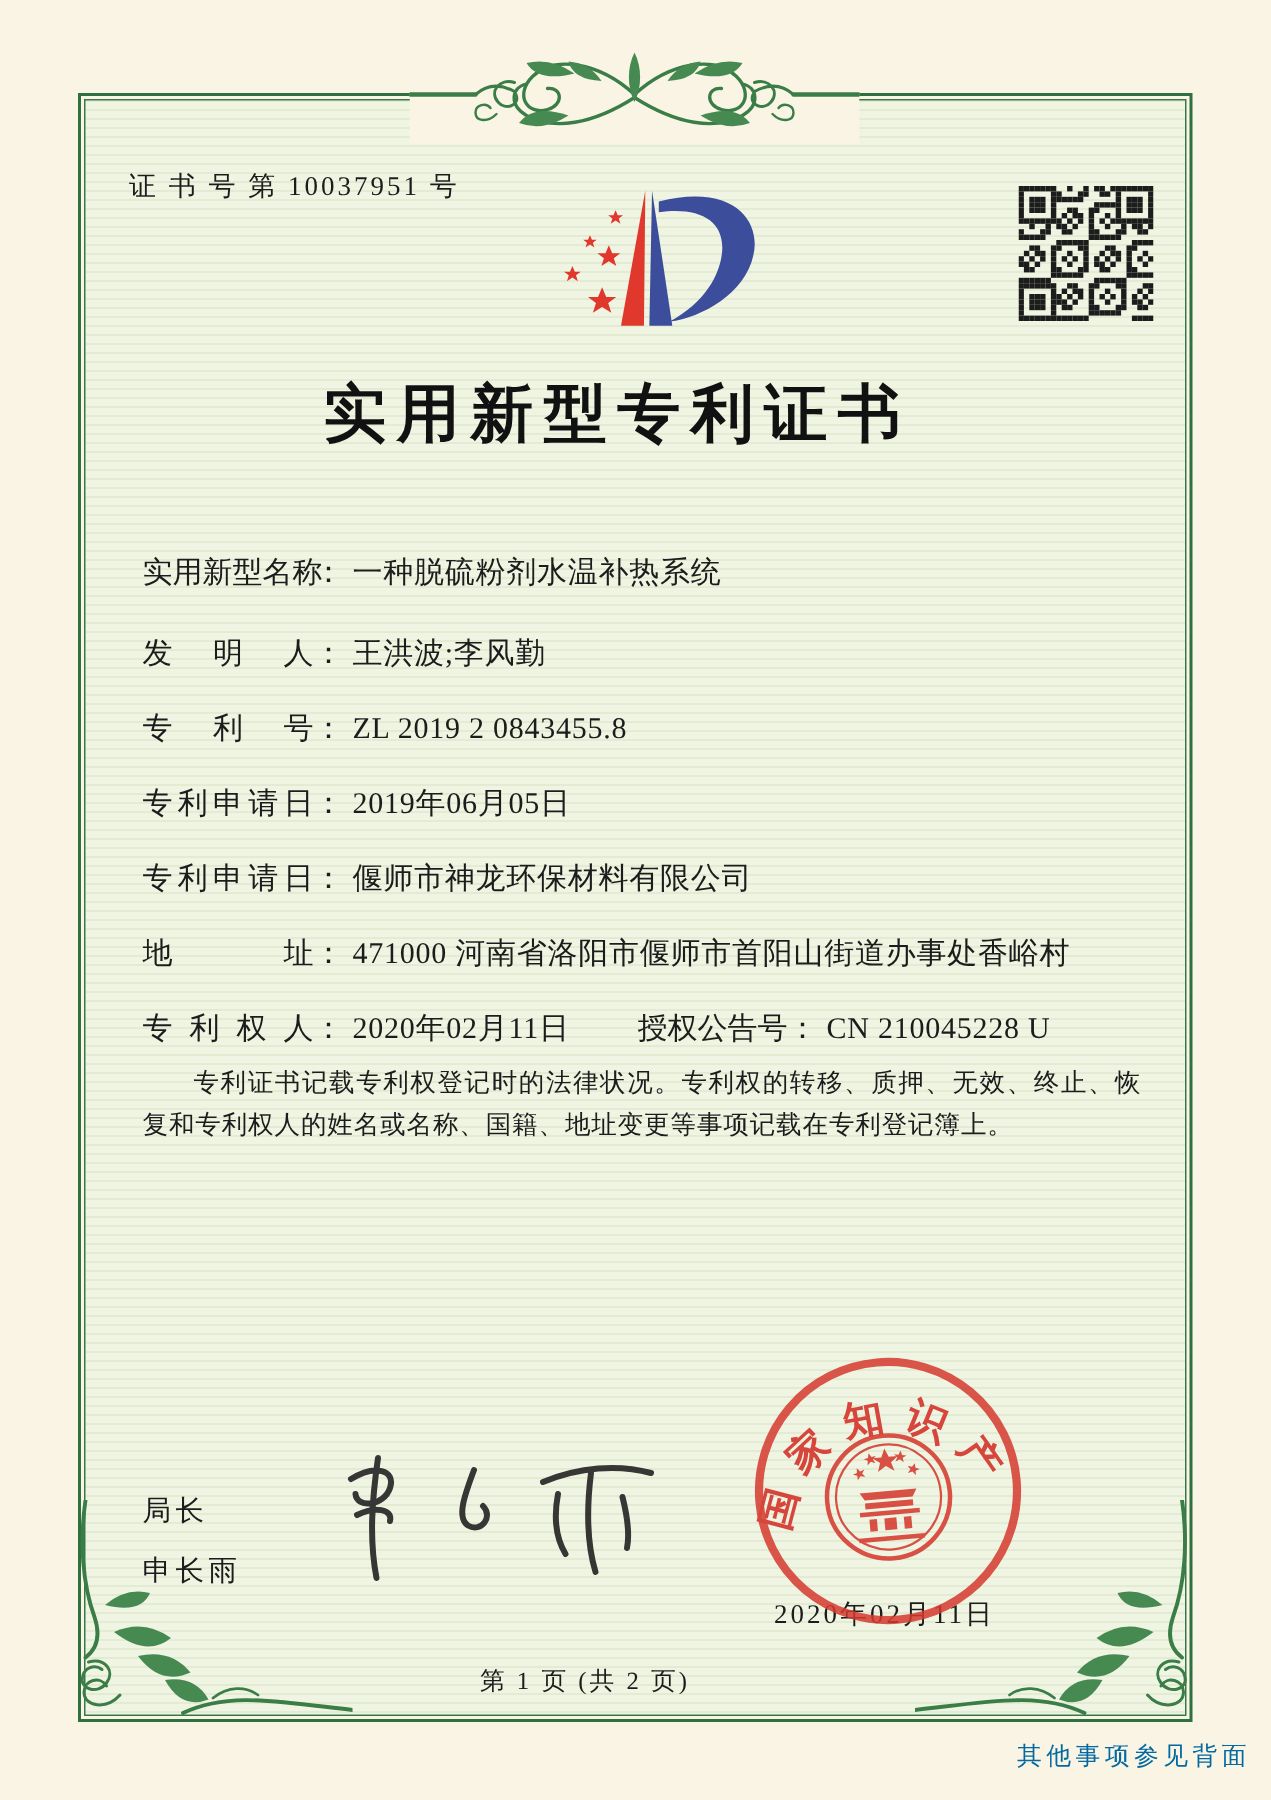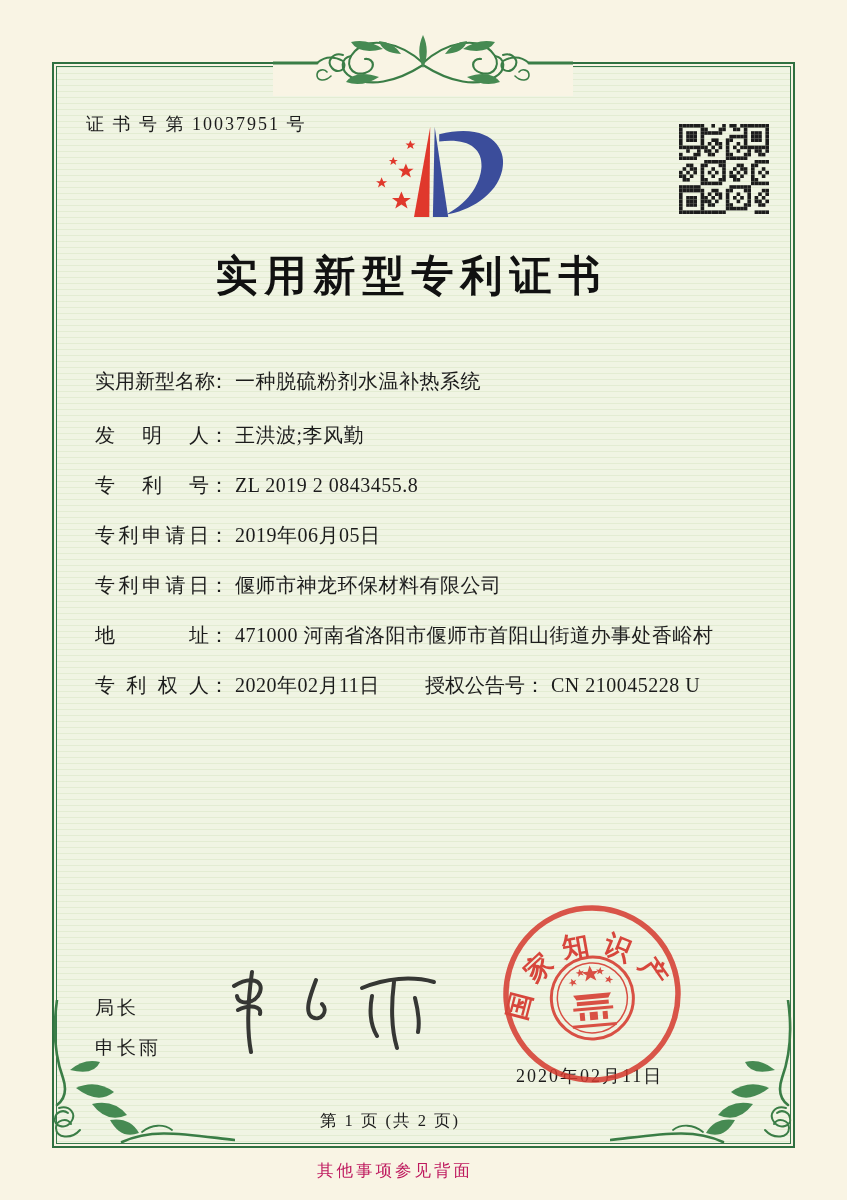--- a/index.html
+++ b/index.html
@@ -29,21 +29,21 @@
   .colon{display:inline-block;margin-right:6px;}
   .fval{letter-spacing:0.5px;}
   .grant2{position:absolute;left:330px;top:0;}
   .paras{left:95px;top:708px;width:666px;font-size:17px;line-height:27.5px;text-align:justify;letter-spacing:0.6px;}
   .paras p{margin:0;text-indent:2em;}
   .officer{left:95px;top:988px;font-size:19px;letter-spacing:3px;line-height:40px;}
   .sig{left:210px;top:952px;}
   .seal{left:500px;top:902px;transform:rotate(-5deg);opacity:0.92;}
   .seal-date{left:516px;top:1064px;font-size:18px;letter-spacing:2px;}
   .page-no{left:265px;top:1110px;width:250px;text-align:center;font-size:16.5px;letter-spacing:2px;}
-  .back-note{left:0;top:1160px;width:790px;text-align:center;font-size:16.5px;letter-spacing:3px;color:#be185d;}
+  .back-note{left:0;top:1160px;width:790px;text-align:right;font-size:16.5px;letter-spacing:3px;color:#0369a1;padding-left:44px;}
   .gstroke{fill:none;stroke:#3a7d46;stroke-linecap:round;}
   .gfill{fill:#468a52;stroke:none;}
 </style>
 </head>
 <body>
 
 <div class="frame">
   <div class="frame-inner"></div>
 </div>
 
@@ -438,20 +438,21 @@
   </div>
   <div class="row" style="top:312px">
     <span class="flabel">专利权人</span><span class="colon">：</span><span class="fval">2020年02月11日</span>
     <span class="grant2">
       <span>授权公告号</span><span class="colon">：</span><span class="fval">CN 210045228 U</span>
     </span>
   </div>
 </div>
 
 <div class="abs paras">
+  <p>专利证书记载专利权登记时的法律状况。专利权的转移、质押、无效、终止、恢复和专利权人的姓名或名称、国籍、地址变更等事项记载在专利登记簿上。</p>
 </div>
 
 <div class="abs officer">
   <div>局长</div>
   <div>申长雨</div>
 </div>
 
 <svg class="abs sig" width="240" height="115" viewBox="0 0 240 115">
   <g fill="none" stroke="#1d1d1d" stroke-width="4" stroke-linecap="round" opacity="0.88">
     <path d="M42 20 C38 48 36 74 41 100"></path>

